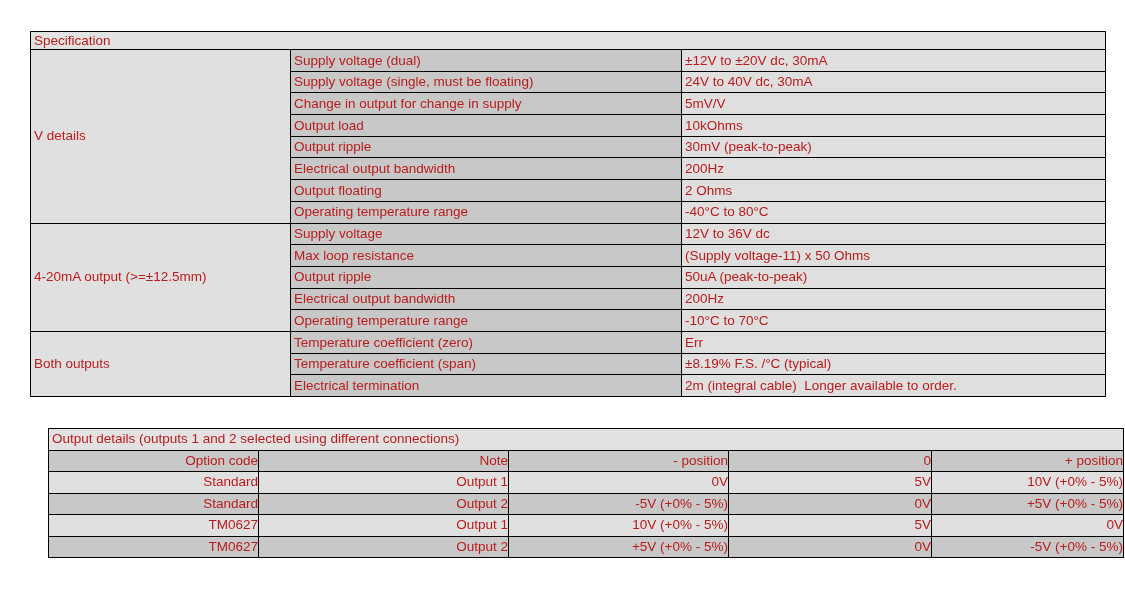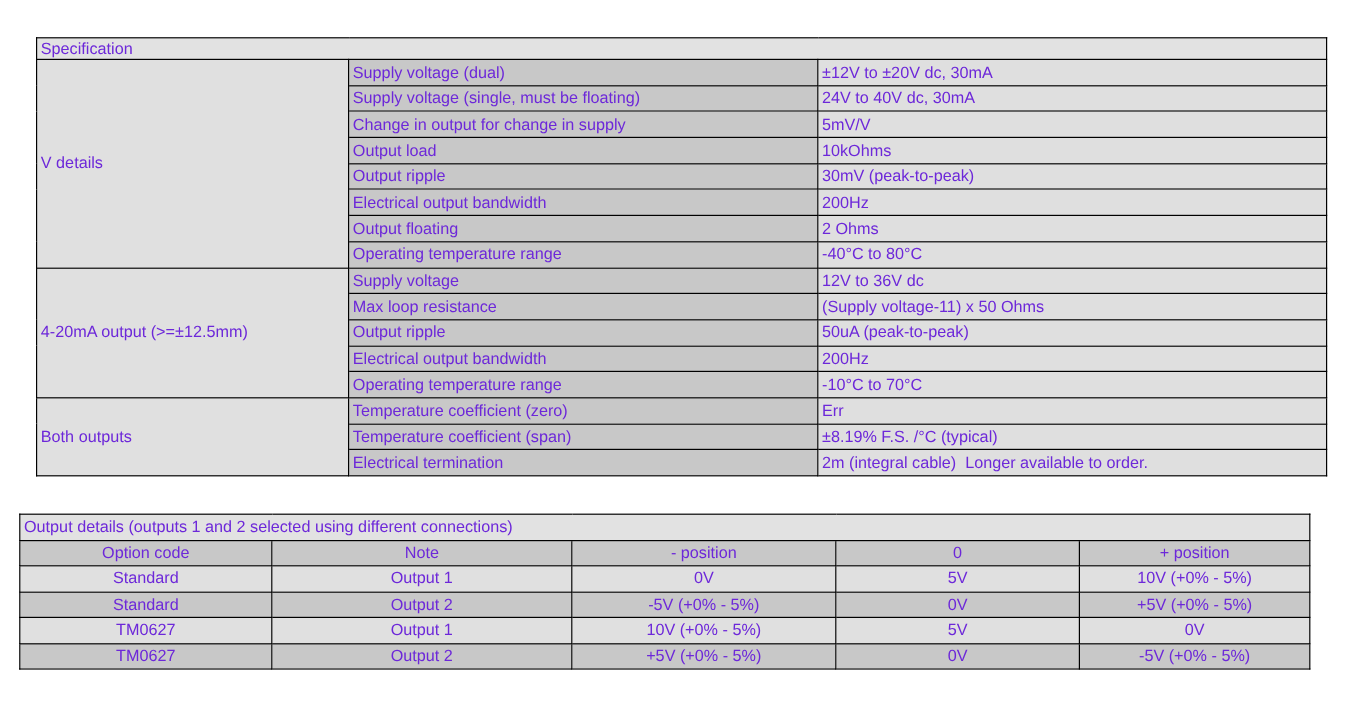--- a/index.html
+++ b/index.html
@@ -2,21 +2,21 @@
 <html><head>
 <meta charset="utf-8">
 <style>
   html, body { margin: 0; padding: 0; background: #ffffff; }
   #page {
     position: relative;
     width: 1125px;
     height: 607px;
     background: #ffffff;
     font-family: "Liberation Sans", sans-serif;
-    color: #6d28d9;
+    color: #b91c1c;
   }
   table {
     border-collapse: collapse;
     table-layout: fixed;
     border: 1.5px solid #000000;
     font-size: 13.5px;
     line-height: 1.15;
   }
   td, th {
     border: 1px solid #000000;
@@ -35,26 +35,26 @@
   #spec-table tr { height: 21.7px; }
   #spec-table tr.title-row { height: 18px; }
   #spec-table td { padding-left: 3px; vertical-align: middle; text-align: left; }
   #spec-table .title-cell { background: #e2e2e2; }
   #spec-table .group-cell { background: #e0e0e0; vertical-align: middle; }
   #spec-table .param-cell { background: #c8c8c8; }
   #spec-table .value-cell { background: #dfdfdf; }
   
   #output-table {
     position: absolute;
-    left: 16px;
+    left: 48px;
     top: 428px;
     width: 1075px;
   }
   #output-table tr { height: 21.5px; }
-  #output-table td { text-align: center; vertical-align: middle; }
+  #output-table td { text-align: right; vertical-align: middle; }
   #output-table .title-cell { background: #e2e2e2; text-align: left; padding-left: 3px; }
   #output-table .hdr-cell { background: #c8c8c8; }
   #output-table tr.row-light td { background: #e0e0e0; }
   #output-table tr.row-dark td { background: #c8c8c8; }
 </style>
 </head>
 <body>
 
 <div id="page">
 

